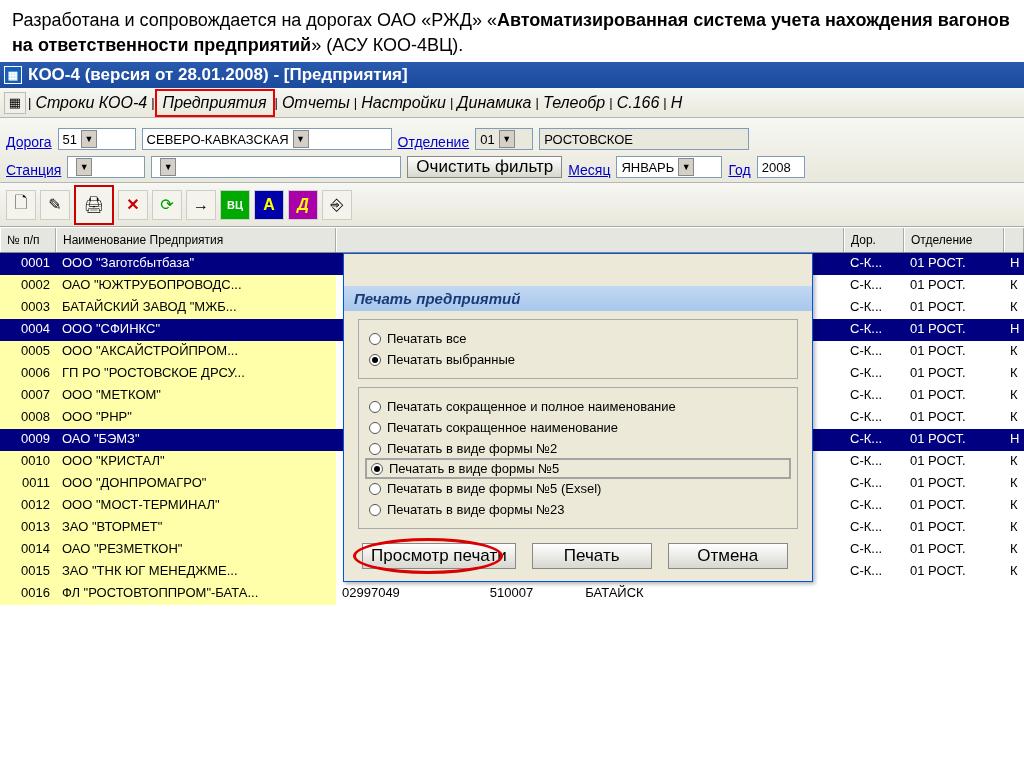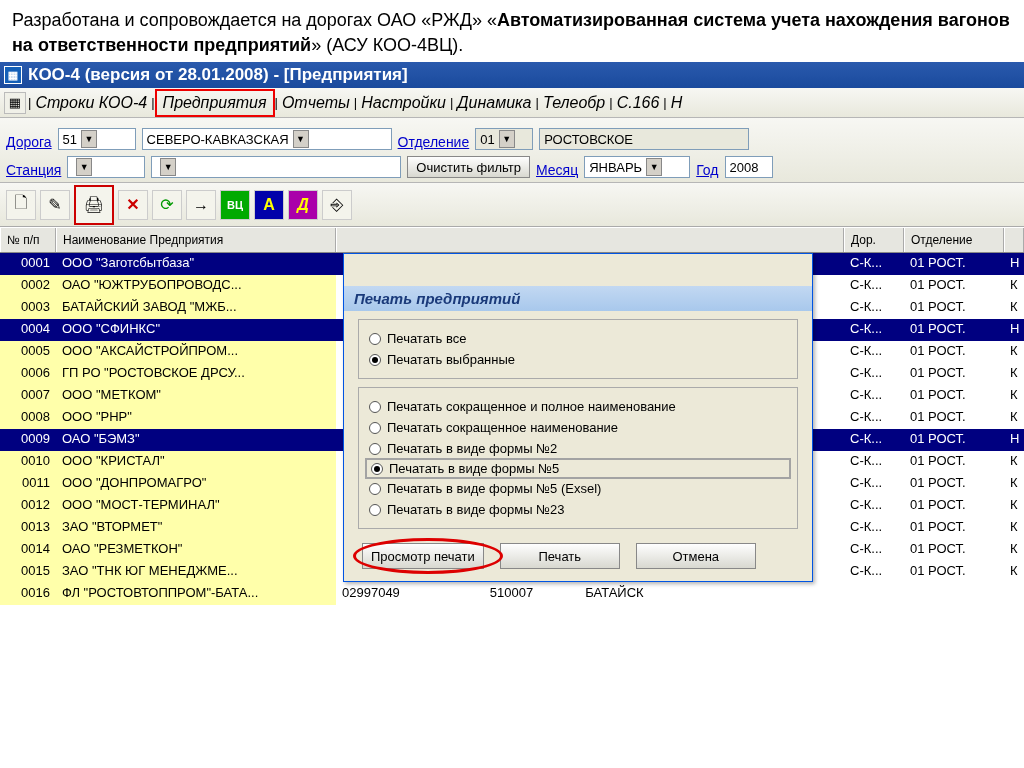--- a/index.html
+++ b/index.html
@@ -12,21 +12,21 @@
 .menu-bar .ico-btn { width: 22px; height: 22px; border:1px solid #bbb; background:#f0f0e8; margin: 0 2px; display:flex; align-items:center; justify-content:center; font-size:13px; }
 .menu-bar .mitem { padding: 0 4px; color:#000; font-size: 16px; font-style: italic; }
 .menu-bar .sep { color:#000; }
 .menu-bar .active { border: 2px solid #e00; padding: 3px 6px; }
 .filter-bar { background: linear-gradient(#f7f7f3,#e8e8dc); padding: 4px 6px; border-bottom:1px solid #b6b6b6; }
 .filter-row { display:flex; align-items:flex-end; gap: 6px; height: 28px; }
 .lbl { color:#0000cc; text-decoration: underline; font-size: 14px; }
 .combo { height: 22px; background:#fff; border:1px solid #7f9db9; display:inline-flex; align-items:center; padding:0 2px 0 4px; font-size:13px;margin-top:22px; }
 .combo .arr { width:16px; height:18px; background:#d4d0c8; border:1px solid #888; margin-left:4px; display:flex; align-items:center; justify-content:center; font-size:9px; }
 .combo.ro { background:#e8e8dc; }
-.btn { height:22px; background:linear-gradient(#fefefe,#d8d8d0); border:1px solid #888; padding:0 8px; font-size:13px; display:inline-flex; align-items:center; }
+.btn { height:22px; background:linear-gradient(#fefefe,#d8d8d0); border:1px solid #888; padding:0 8px; font-size:17px; display:inline-flex; align-items:center; }
 .textfield { height:22px; background:#fff; border:1px solid #7f9db9; padding:0 4px; font-size:13px; display:inline-flex; align-items:center; }
 .toolbar { background:linear-gradient(#f7f7f3,#e8e8dc); height: 44px; display:flex; align-items:center; padding: 0 6px; gap:4px; border-bottom:1px solid #aaa; }
 .tbtn { width:30px; height:30px; border:1px solid #ccc; background:#f4f4ec; display:flex; align-items:center; justify-content:center; font-size:16px; }
 .tbtn.boxed { border:2px solid #c00; padding:2px; width:40px; height:40px; }
 .grid-header { display:flex; background:#e6e6e0; border-top:1px solid #fff; border-bottom:1px solid #888; height:26px; }
 .grid-header .cell { border-right:1px solid #aaa; border-left:1px solid #fff; padding:4px 6px; font-size:12px; display:flex; align-items:center; white-space:nowrap; }
 .grid-body { position:relative; }
 .grid-row { display:flex; height:22px; font-size:13px; }
 .grid-row .cell { padding: 2px 6px; white-space:nowrap; overflow:hidden; }
 .grid-row.sel { background:#000080; color:#fff; }

